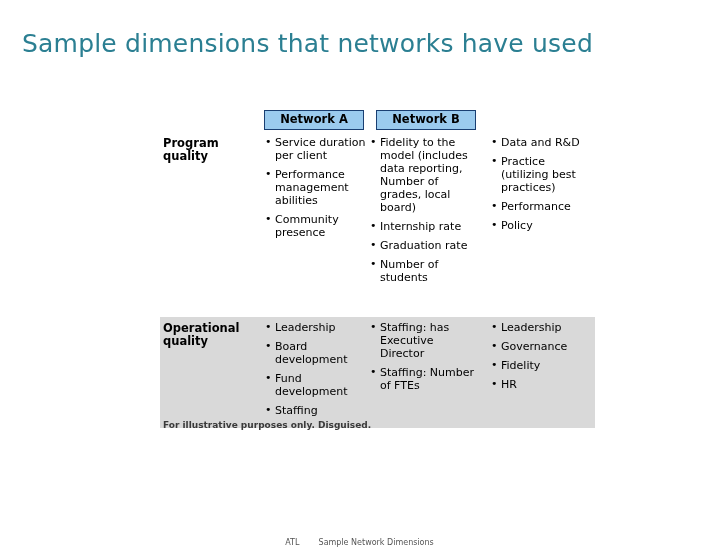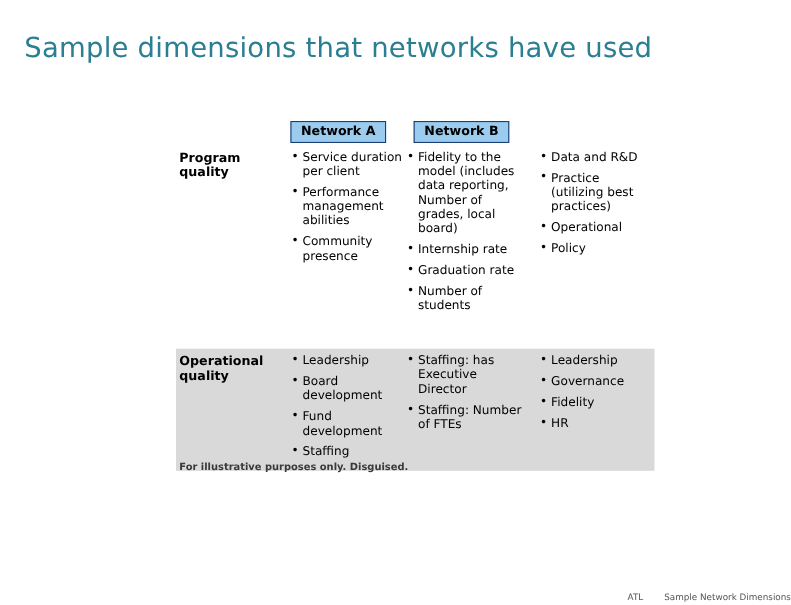--- a/index.html
+++ b/index.html
@@ -42,21 +42,21 @@
   .header-row {
     position: absolute;
     left: 160px;
     top: 110px;
     width: 435px;
     height: 22px;
   }
   .col-head {
     position: absolute;
     top: 0;
-    width: 87px;
+    width: 100px;
     height: 20px;
     background: #9bcbee;
     border: 1.5px solid #1a3f72;
     box-sizing: border-box;
     text-align: center;
     font-size: 11.5px;
     line-height: 17px;
     font-weight: bold;
     color: #000000;
   }
@@ -121,21 +121,21 @@
     color: #3a3a3a;
     white-space: nowrap;
   }
 
   
   .page-footer {
     position: absolute;
     left: 0;
     top: 538px;
     width: 719px;
-    text-align: right;
+    text-align: center;
     font-size: 8px;
     line-height: 10px;
     color: #555555;
   }
   .page-footer .seg { display: inline-block; }
   .page-footer .gap { display: inline-block; width: 14px; }
 </style>
 </head>
 <body>
 
@@ -164,21 +164,21 @@
       <li>Fidelity to the model (includes data reporting, Number of grades, local board)</li>
       <li>Internship rate</li>
       <li>Graduation rate</li>
       <li>Number of students</li>
     </ul>
 </div>
 <div class="cell col2 rowProgram">
   <ul>
       <li>Data and R&amp;D</li>
       <li>Practice (utilizing best practices)</li>
-      <li>Operational</li>
+      <li>Performance</li>
       <li>Policy</li>
     </ul>
 </div>
 
 <div class="cell col0 rowOperational">
   <ul>
       <li>Leadership</li>
       <li>Board development</li>
       <li>Fund development</li>
       <li>Staffing</li>

